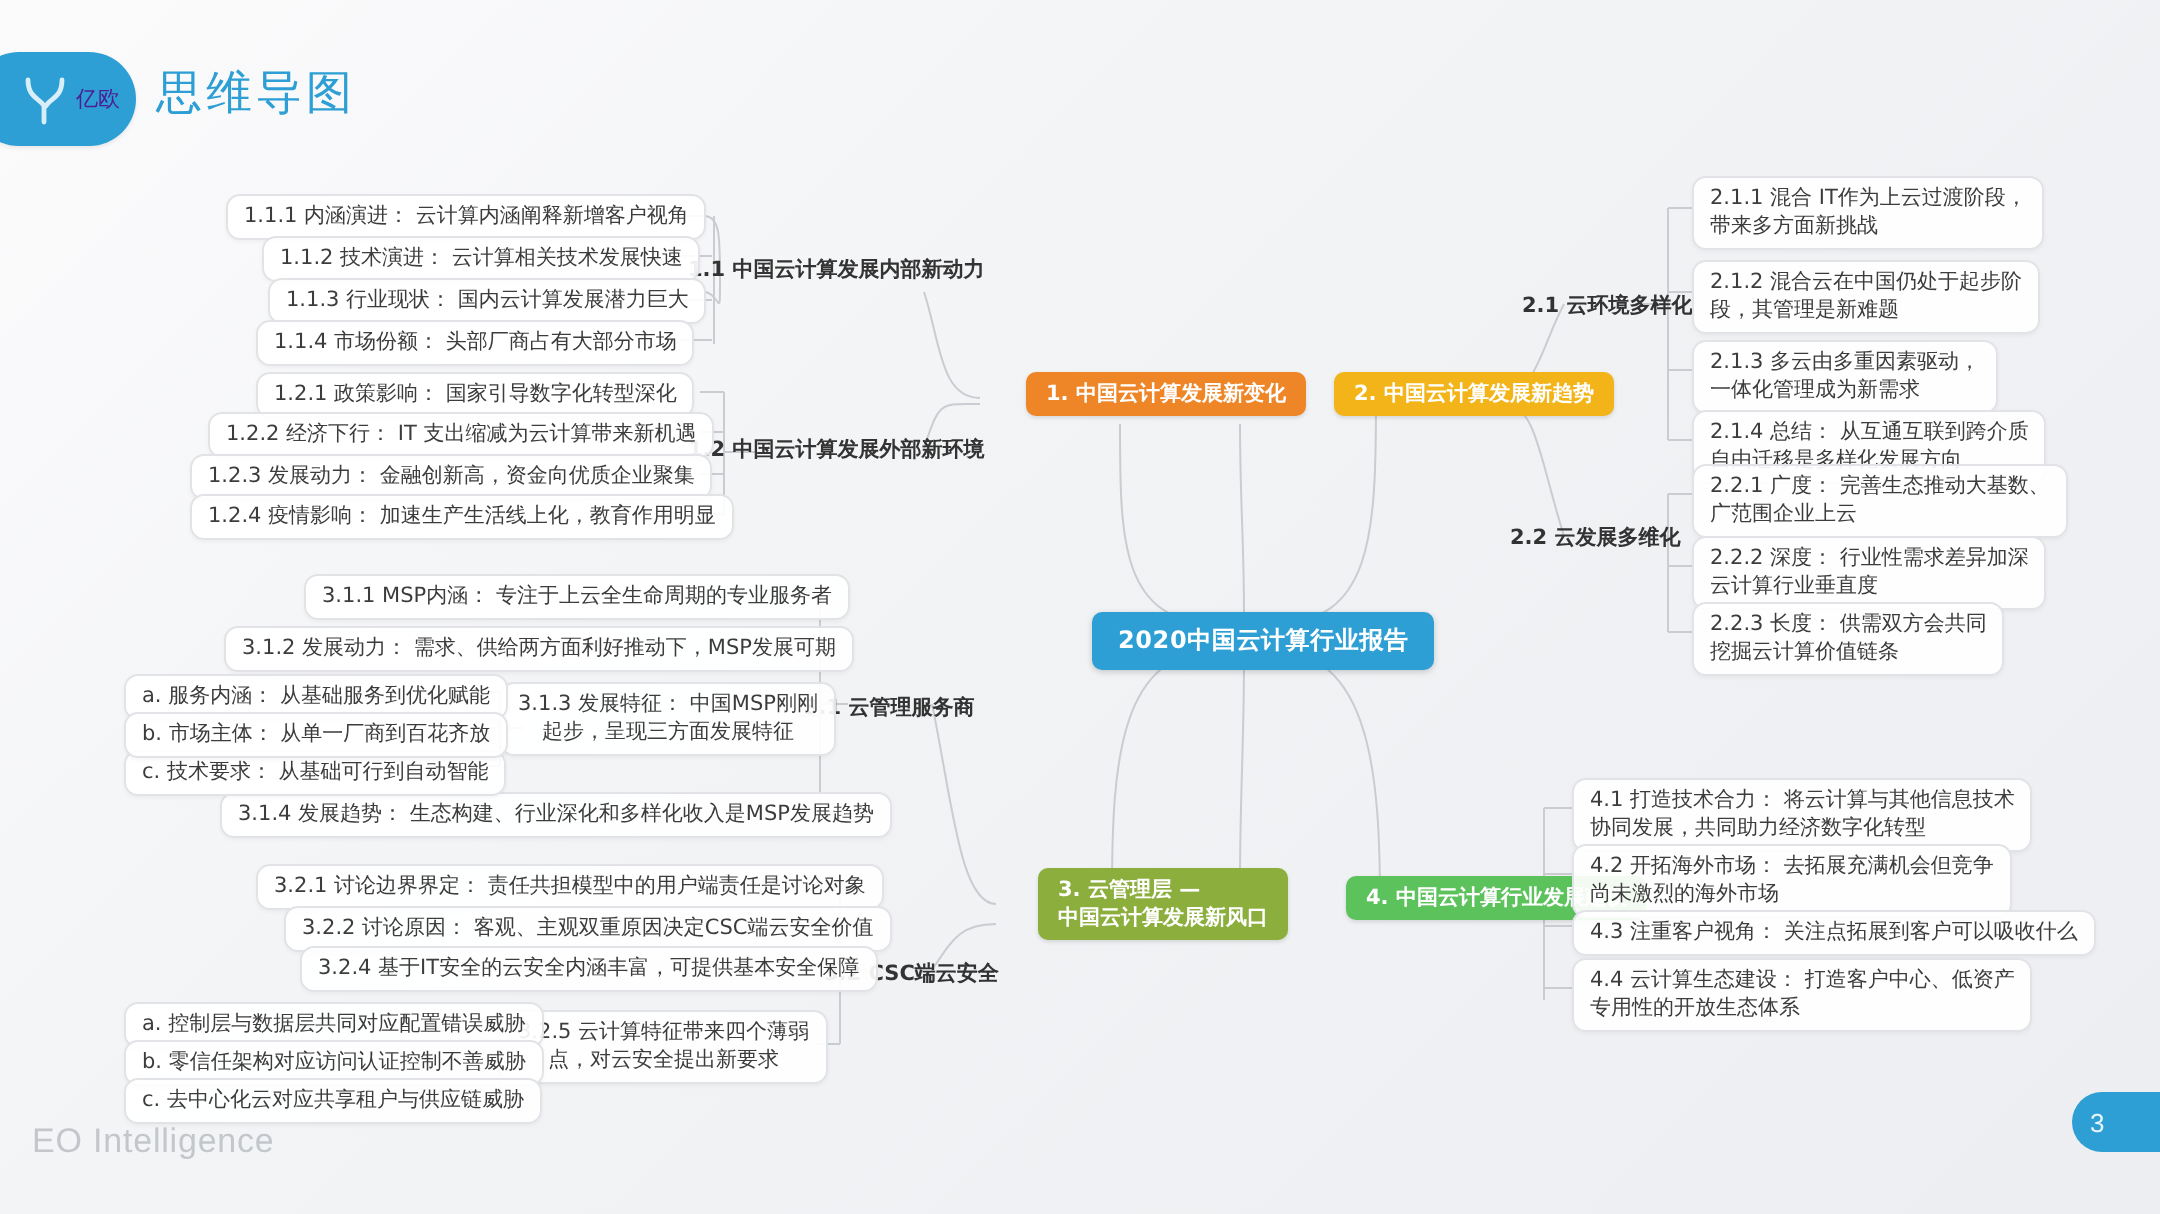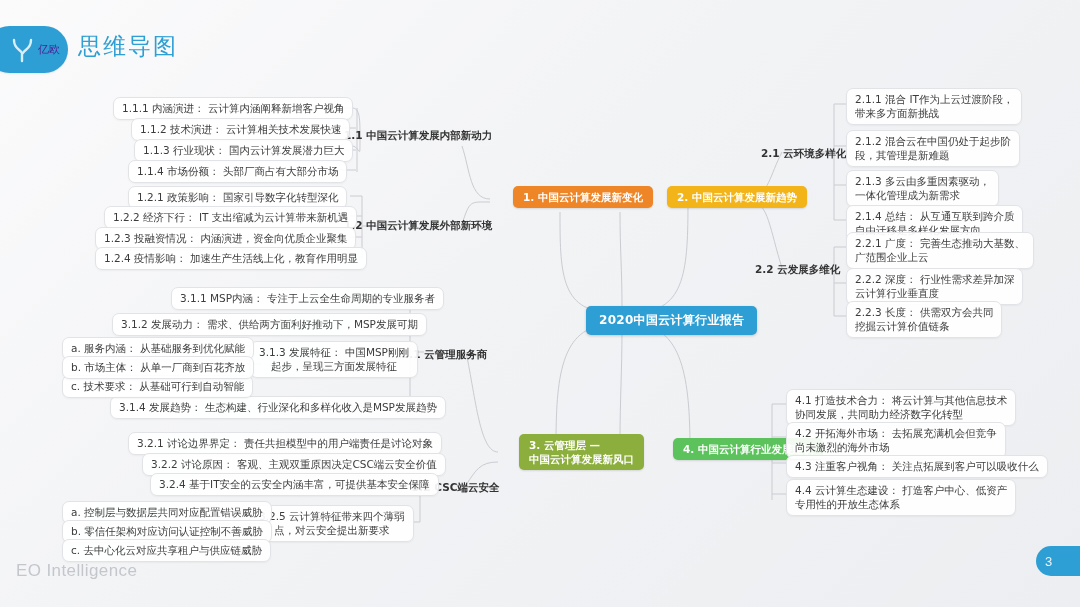--- a/index.html
+++ b/index.html
@@ -76,21 +76,20 @@
   }
   .chip.orange{background:#ee8527;}
   .chip.yellow{background:#f2b418;}
   .chip.olive {background:#8bae3c;}
   .chip.green {background:#5cc25c;}
 
   .center{
     background:#2e9fd4;color:#fff;font-weight:bold;font-size:12px;
     border-radius:5px;padding:6px 13px;letter-spacing:.3px;
     box-shadow:0 1px 3px rgba(0,0,0,.18);
-    margin-left:40px;
   }
 </style>
 </head>
 <body>
 
 <div id="canvas">
 
   <svg id="wires" viewBox="0 0 1080 607">
     <g fill="none" stroke="#c9ccd1" stroke-width="1">
 
@@ -196,21 +195,21 @@
 
   <div class="node lvl2" style="left:340px;top:126px;">1.1 中国云计算发展内部新动力</div>
   <div class="node leaf l" style="left:113px;top:97px;">1.1.1 内涵演进： 云计算内涵阐释新增客户视角</div>
   <div class="node leaf l" style="left:131px;top:118px;">1.1.2 技术演进： 云计算相关技术发展快速</div>
   <div class="node leaf l" style="left:134px;top:139px;">1.1.3 行业现状： 国内云计算发展潜力巨大</div>
   <div class="node leaf l" style="left:128px;top:160px;">1.1.4 市场份额： 头部厂商占有大部分市场</div>
 
   <div class="node lvl2" style="left:340px;top:216px;">1.2 中国云计算发展外部新环境</div>
   <div class="node leaf l" style="left:128px;top:186px;">1.2.1 政策影响： 国家引导数字化转型深化</div>
   <div class="node leaf l" style="left:104px;top:206px;">1.2.2 经济下行： IT 支出缩减为云计算带来新机遇</div>
-  <div class="node leaf l" style="left:95px;top:227px;">1.2.3 投融资情况： 内涵演进，资金向优质企业聚集</div>
+  <div class="node leaf l" style="left:95px;top:227px;">1.2.3 发展动力： 金融创新高，资金向优质企业聚集</div>
   <div class="node leaf l" style="left:95px;top:247px;">1.2.4 疫情影响： 加速生产生活线上化，教育作用明显</div>
 
   <div class="node lvl2" style="left:757px;top:144px;">2.1 云环境多样化</div>
   <div class="node leaf r" style="left:846px;top:88px;">2.1.1 混合 IT作为上云过渡阶段，
 带来多方面新挑战</div>
   <div class="node leaf r" style="left:846px;top:130px;">2.1.2 混合云在中国仍处于起步阶
 段，其管理是新难题</div>
   <div class="node leaf r" style="left:846px;top:170px;">2.1.3 多云由多重因素驱动，
 一体化管理成为新需求</div>
   <div class="node leaf r" style="left:846px;top:205px;">2.1.4 总结： 从互通互联到跨介质
@@ -218,21 +217,21 @@
 
   <div class="node lvl2" style="left:751px;top:260px;">2.2 云发展多维化</div>
   <div class="node leaf r" style="left:846px;top:232px;">2.2.1 广度： 完善生态推动大基数、
 广范围企业上云</div>
   <div class="node leaf r" style="left:846px;top:268px;">2.2.2 深度： 行业性需求差异加深
 云计算行业垂直度</div>
   <div class="node leaf r" style="left:846px;top:301px;">2.2.3 长度： 供需双方会共同
 挖掘云计算价值链条</div>
 
   <div class="node lvl2" style="left:398px;top:345px;">3.1 云管理服务商</div>
-  <div class="node leaf l" style="left:152px;top:287px;margin-left:19px;">3.1.1 MSP内涵： 专注于上云全生命周期的专业服务者</div>
+  <div class="node leaf l" style="left:152px;top:287px;">3.1.1 MSP内涵： 专注于上云全生命周期的专业服务者</div>
   <div class="node leaf l" style="left:112px;top:313px;">3.1.2 发展动力： 需求、供给两方面利好推动下，MSP发展可期</div>
   <div class="node leaf l" style="left:250px;top:341px;">3.1.3 发展特征： 中国MSP刚刚
 起步，呈现三方面发展特征</div>
   <div class="node leaf l" style="left:110px;top:396px;">3.1.4 发展趋势： 生态构建、行业深化和多样化收入是MSP发展趋势</div>
   <div class="node leaf l" style="left:62px;top:337px;">a. 服务内涵： 从基础服务到优化赋能</div>
   <div class="node leaf l" style="left:62px;top:375px;">c. 技术要求： 从基础可行到自动智能</div>
   <div class="node leaf l" style="left:62px;top:356px;">b. 市场主体： 从单一厂商到百花齐放</div>
 
   <div class="node lvl2" style="left:408px;top:478px;">3.2 CSC端云安全</div>
   <div class="node leaf l" style="left:128px;top:432px;">3.2.1 讨论边界界定： 责任共担模型中的用户端责任是讨论对象</div>

